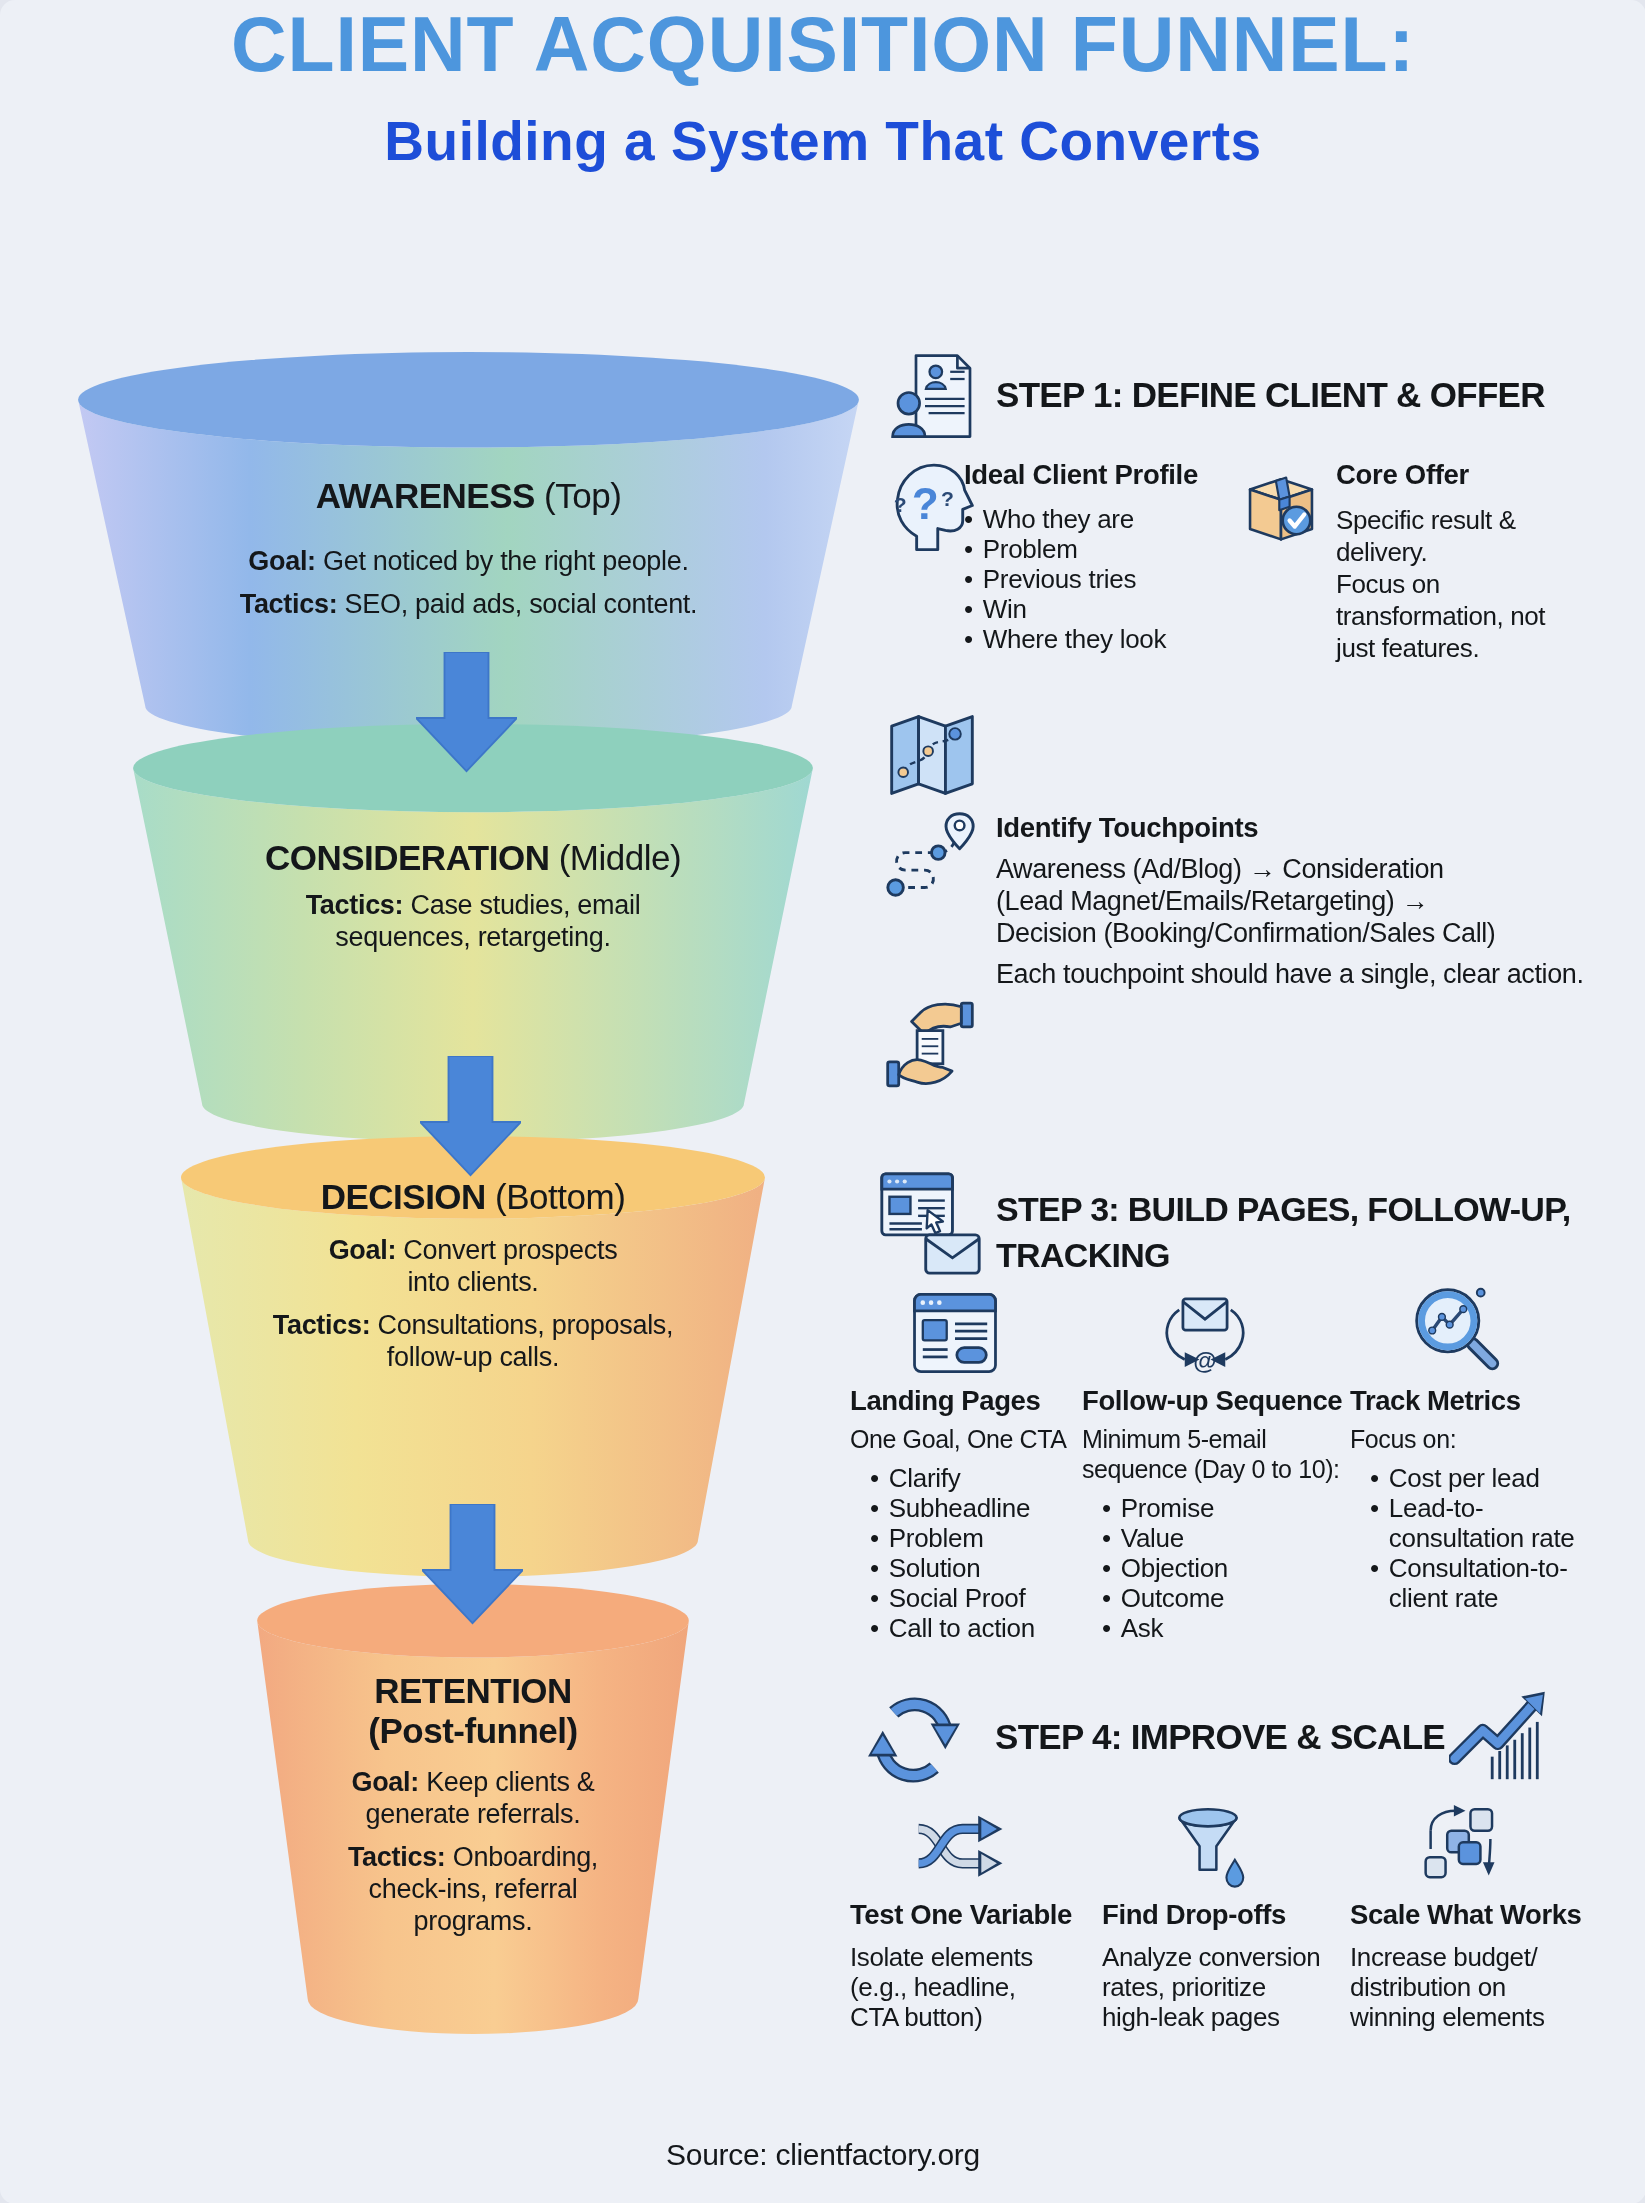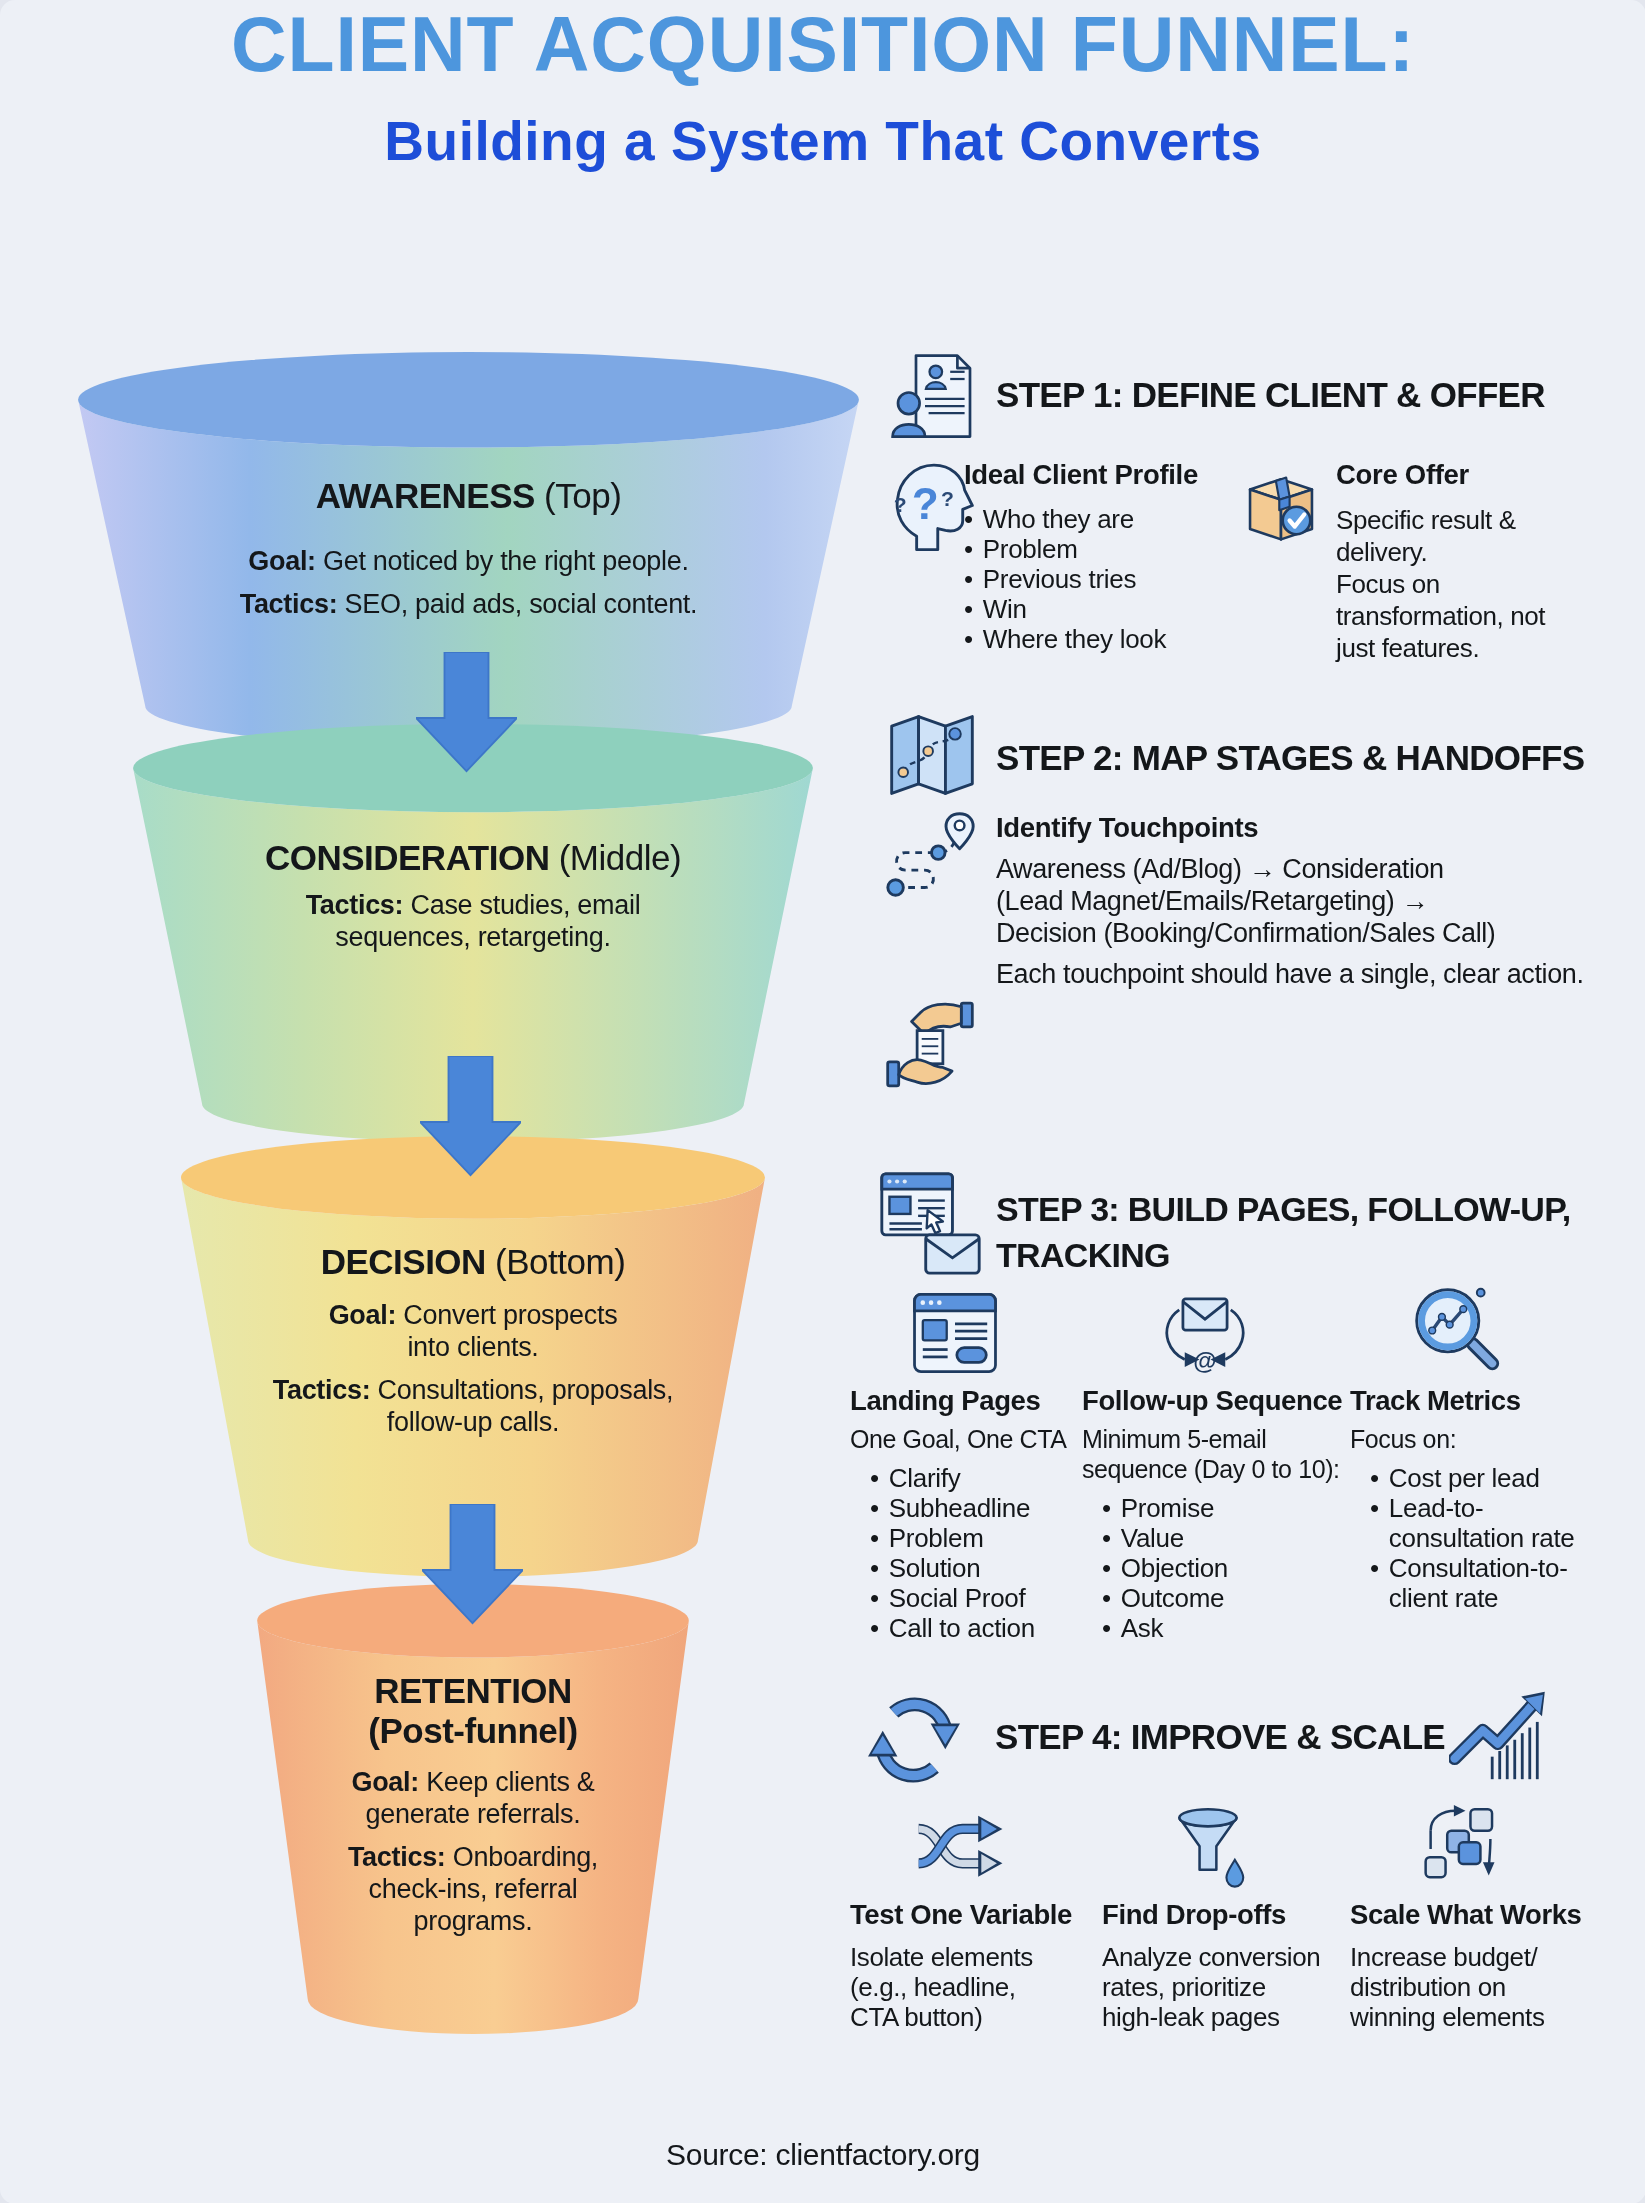--- a/index.html
+++ b/index.html
@@ -100,21 +100,21 @@
   </div>
 
   <div class="abs stage-text" style="left:133px;top:838px;width:680px">
     <div class="stage-title">
       <span>CONSIDERATION</span>
       <span class="stage-qual">(Middle)</span>
     </div>
     <p class="stage-line" style="max-width:395px"><b>Tactics:</b> <span>Case studies, email sequences, retargeting.</span></p>
   </div>
 
-  <div class="abs stage-text" style="left:181px;top:1242px;width:584px">
+  <div class="abs stage-text" style="left:181px;top:1177px;width:584px">
     <div class="stage-title">
       <span>DECISION</span>
       <span class="stage-qual">(Bottom)</span>
     </div>
     <p class="stage-line" style="margin-top:16.5px;max-width:331px"><b>Goal:</b> <span>Convert prospects into clients.</span></p>
     <p class="stage-line" style="max-width:432px"><b>Tactics:</b> <span>Consultations, proposals, follow-up calls.</span></p>
   </div>
 
   <div class="abs stage-text stage4" style="left:257px;top:1671px;width:432px">
     <div class="stage-title" style="line-height:40px">
@@ -197,21 +197,20 @@
 
   <svg class="abs" style="left:884px;top:707px" width="96" height="96" viewBox="0 0 100 100">
     <path d="M8,20 L36,10 V80 L8,90 Z" fill="#9ec5ee" stroke="#1e3a5f" stroke-width="3" stroke-linejoin="round"></path>
     <path d="M36,10 L64,20 V90 L36,80 Z" fill="#cfe2f7" stroke="#1e3a5f" stroke-width="3" stroke-linejoin="round"></path>
     <path d="M64,20 L92,10 V80 L64,90 Z" fill="#9ec5ee" stroke="#1e3a5f" stroke-width="3" stroke-linejoin="round"></path>
     <path d="M20,68 C28,52 40,62 46,46 C52,30 64,42 74,28" fill="none" stroke="#1e3a5f" stroke-width="2.5" stroke-dasharray="6,5"></path>
     <circle cx="20" cy="68" r="5" fill="#f3ca92" stroke="#1e3a5f" stroke-width="2"></circle>
     <circle cx="46" cy="46" r="5" fill="#f3ca92" stroke="#1e3a5f" stroke-width="2"></circle>
     <circle cx="74" cy="28" r="6" fill="#5b93dd" stroke="#1e3a5f" stroke-width="2"></circle>
   </svg>
-  <div class="abs step-title" style="left:996px;top:735px;width:624px">STEP 2: MAP STAGES &amp; HANDOFFS</div>
 
   <svg class="abs" style="left:882px;top:808px" width="97" height="97" viewBox="0 0 100 100">
     <path d="M14,82 H44 C56,82 56,64 44,64 H24 C12,64 12,46 24,46 H58 C70,46 74,38 77,29" fill="none" stroke="#1e3a5f" stroke-width="3" stroke-dasharray="7,6"></path>
     <circle cx="14" cy="82" r="8" fill="#5b9be0" stroke="#1e3a5f" stroke-width="3"></circle>
     <circle cx="58" cy="46" r="7" fill="#5b9be0" stroke="#1e3a5f" stroke-width="3"></circle>
     <path d="M80,6 C71,6 66,12 66,19 C66,28 80,42 80,42 C80,42 94,28 94,19 C94,12 89,6 80,6 Z" fill="#eaf2fc" stroke="#1e3a5f" stroke-width="3" stroke-linejoin="round"></path>
     <circle cx="80" cy="18" r="5" fill="#ffffff" stroke="#1e3a5f" stroke-width="2.5"></circle>
   </svg>
   <div class="abs" style="left:996px;top:812px;width:643px">
     <div class="sec-title">Identify Touchpoints</div>

